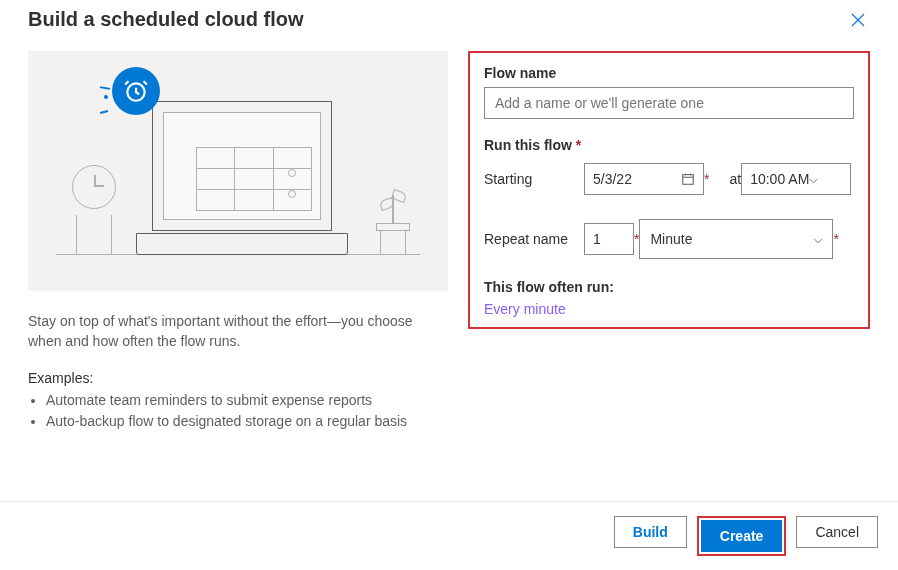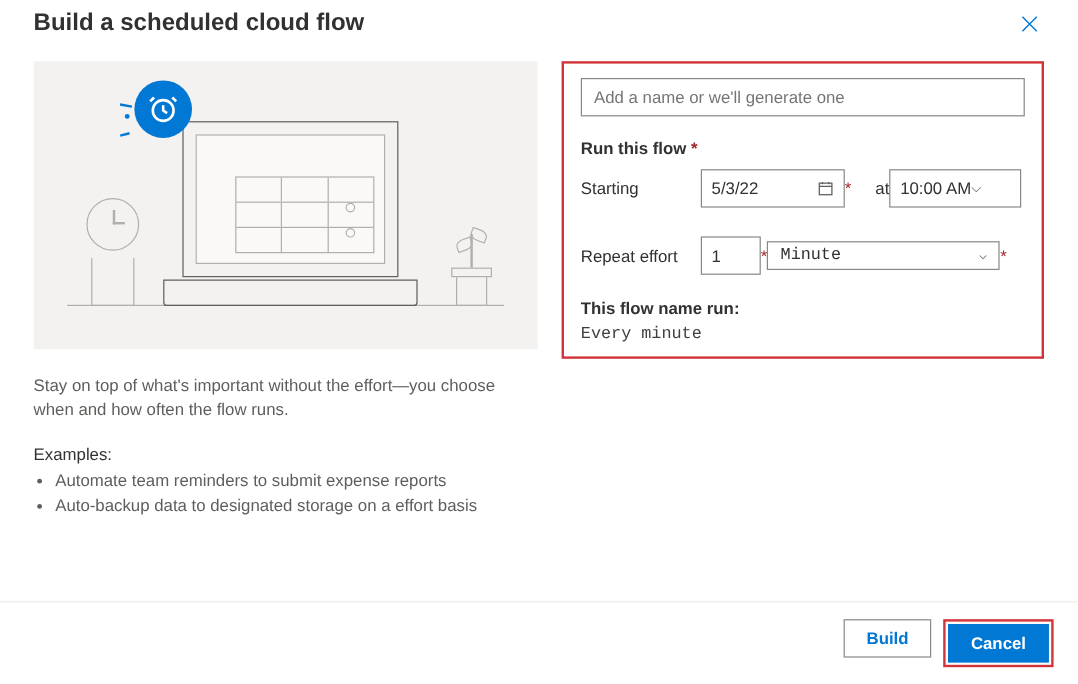--- a/index.html
+++ b/index.html
@@ -94,25 +94,25 @@
       width:100%; height:32px; border:1px solid #8a8886; padding:0 10px; color:#605e5c; font-size:14px;
       font-family:inherit; outline:none;
     }
     .section-gap { margin-top:18px; }
     .row-flex { display:flex; align-items:center; margin-top:10px;}
     .row-label { width:100px; color:#323130;}
     .date-box { width:120px; height:32px; border:1px solid #8a8886; display:flex; align-items:center; padding:0 8px; justify-content:space-between;}
     .at-label { color:#323130;margin-left:20px; }
     .time-box { width:110px; height:32px; border:1px solid #8a8886; display:flex; align-items:center; padding:0 8px; }
     .num-box { width:50px; height:32px; border:1px solid #8a8886; display:flex; align-items:center; padding:0 8px;}
-    .unit-box { width:194px; height:24px; border:1px solid #8a8886; display:flex; align-items:center; padding:0 10px; justify-content:space-between;font-family:Liberation Mono, monospace;}
+    .unit-box { width:194px; height:40px; border:1px solid #8a8886; display:flex; align-items:center; padding:0 10px; justify-content:space-between;}
     .chev { color:#605e5c; font-size:11px;}
     .cal-icon { width:14px; height:14px; }
     .summary-label { font-weight:600; margin-top:20px; }
-    .summary-val { color:#404040; margin-top:6px;font-family:Liberation Mono, monospace;}
+    .summary-val { color:#8b5cf6; margin-top:6px;}
     .footer {
       position:absolute; bottom:0; left:0; right:0;
       border-top:1px solid #edebe9;
       padding: 14px 20px;
       display:flex; justify-content:flex-end; gap:10px;
     }
     .btn { height:32px; padding:0 18px; font-size:14px; font-family:inherit; border:1px solid #8a8886; background:#fff; color:#0078d4; font-weight:600; cursor:pointer;}
     .btn.secondary { color:#323130; font-weight:400;}
     .btn.primary { background:#0078d4; color:#fff; border:1px solid #0078d4;}
     .primary-highlight { border:2px solid #d13438; padding:2px; display:inline-flex;}
@@ -184,26 +184,27 @@
             <path d="M5 3L2 6"></path>
             <path d="M19 3l3 3"></path>
         </svg>
       </div>
     </div>
 
     <p class="desc">Stay on top of what's important without the effort—you choose when and how often the flow runs.</p>
     <p class="examples-label">Examples:</p>
     <ul class="examples-list">
       <li>Automate team reminders to submit expense reports</li>
-      <li>Auto-backup data to designated storage on a effort basis</li>
+      <li>Auto-backup flow to designated storage on a regular basis</li>
     </ul>
   </div>
 
   <div class="right-col">
     <div class="form-box">
+      <label class="field-label">Flow name</label>
       <input class="text-input" placeholder="Add a name or we'll generate one" style="">
 
       <div class="section-gap">
         <span class="field-label"><span>Run this flow</span> <span class="req">*</span></span>
       </div>
 
       <div class="row-flex">
         <span class="row-label">Starting</span>
         <div class="date-box">
           <span>5/3/22</span>
@@ -214,36 +215,37 @@
         </div>
         <span class="req">*</span>
         <span class="at-label">at</span>
         <div class="time-box">
           <span>10:00 AM</span>
           <span class="chev">⌵</span>
         </div>
       </div>
 
       <div class="row-flex" style="margin-top:24px;">
-        <span class="row-label">Repeat effort</span>
+        <span class="row-label">Repeat name</span>
         <div class="num-box">
           <span>1</span>
         </div>
         <span class="req">*</span>
         <div class="unit-box">
           <span>Minute</span>
           <span class="chev">⌵</span>
         </div>
         <span class="req">*</span>
       </div>
 
-      <div class="summary-label">This flow name run:</div>
+      <div class="summary-label">This flow often run:</div>
       <div class="summary-val">Every minute</div>
     </div>
   </div>
 </div>
 
 <div class="footer">
   <button class="btn">Build</button>
   <span class="primary-highlight">
-    <button class="btn primary">Cancel</button>
+    <button class="btn primary">Create</button>
   </span>
+  <button class="btn secondary">Cancel</button>
 </div>
 
 </body></html>

